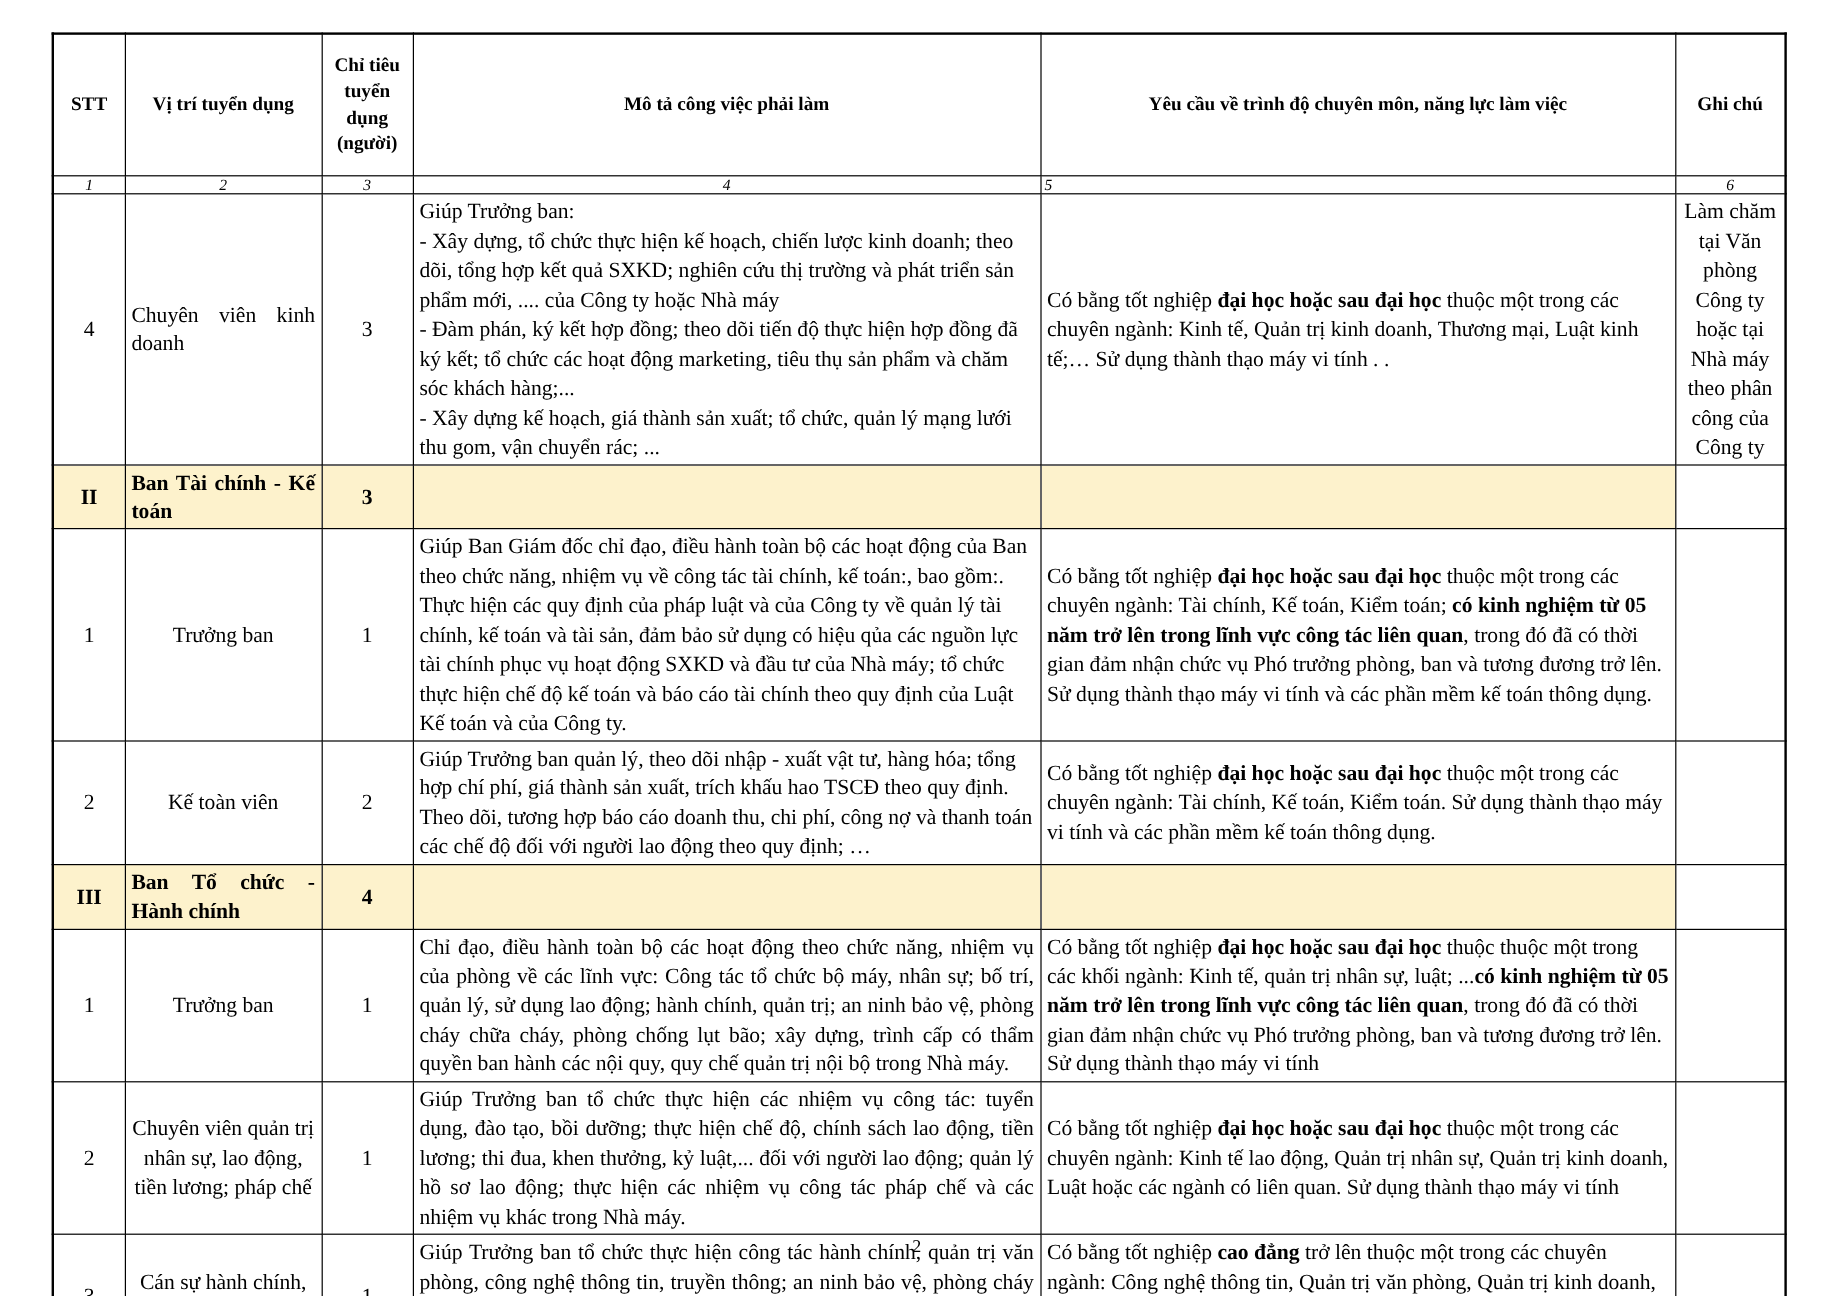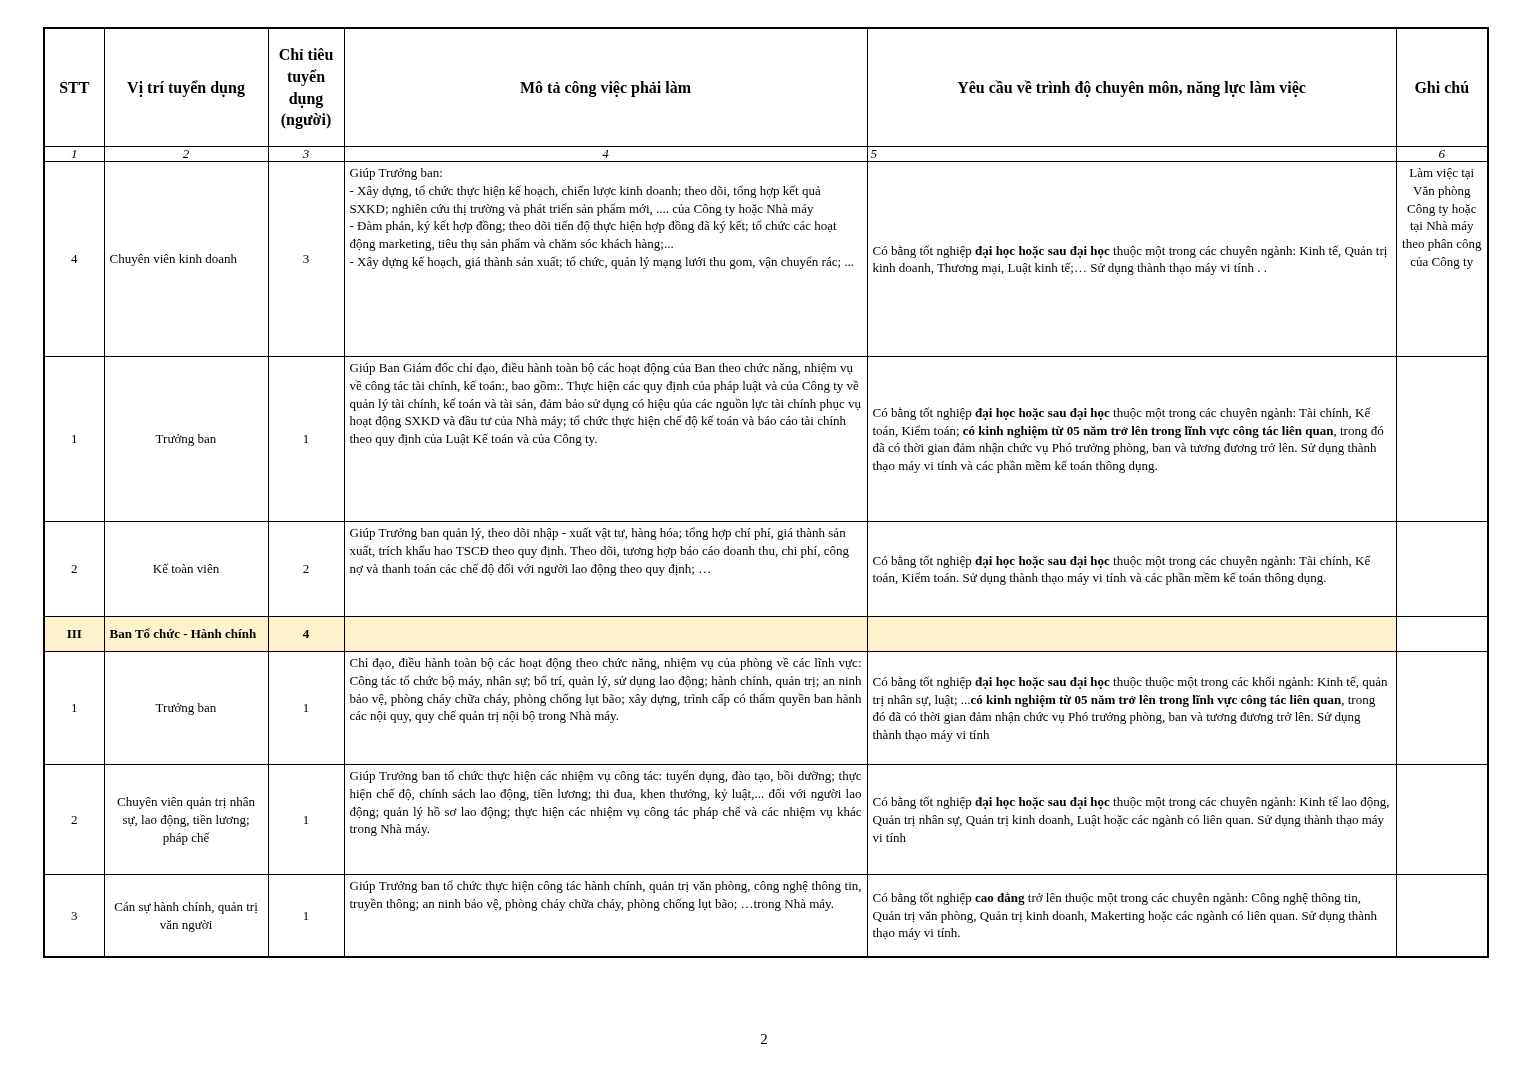--- a/index.html
+++ b/index.html
@@ -13,21 +13,21 @@
   table.doc {
     position: absolute; left: 43px; top: 27px;
     width: 1444px;
     border-collapse: collapse;
     table-layout: fixed;
     border: 2px solid #000;
   }
   table.doc td, table.doc th {
     border: 1px solid #000;
     padding: 2px 5px;
-    font-size: 13px;
+    font-size: 18px;
     line-height: 1.36;
     overflow: hidden;
   }
   col.w-stt   { width: 60px; }
   col.w-pos   { width: 164px; }
   col.w-quota { width: 76px; }
   col.w-desc  { width: 523px; }
   col.w-req   { width: 529px; }
   col.w-note  { width: 92px; }
 
@@ -109,23 +109,31 @@
 
     <tr style="height:195px">
       <td class="c-stt">4</td>
       <td class="c-pos just">Chuyên viên kinh doanh</td>
       <td class="c-quota">3</td>
       <td class="c-desc">Giúp Trưởng ban:
  - Xây dựng, tổ chức thực hiện kế hoạch, chiến lược kinh doanh; theo dõi, tổng hợp kết quả SXKD; nghiên cứu thị trường và phát triển sản phẩm mới, .... của Công ty hoặc Nhà máy
 - Đàm phán, ký kết hợp đồng; theo dõi tiến độ thực hiện hợp đồng đã ký kết; tổ chức các hoạt động marketing, tiêu thụ sản phẩm và chăm sóc khách hàng;...
 - Xây dựng kế hoạch, giá thành sản xuất; tổ chức, quản lý mạng lưới thu gom, vận chuyển rác; ...</td>
       <td class="c-req"><span>Có bằng tốt nghiệp  </span><span style="font-weight: bold;">đại học hoặc sau đại học</span><span> thuộc một trong các chuyên ngành: Kinh tế, Quản trị kinh doanh, Thương mại, Luật kinh tế;… Sử dụng thành thạo máy vi tính . .</span></td>
-      <td class="c-note">Làm việc tại Văn phòng Công ty hoặc tại Nhà máy theo phân công của Công ty</td>
+      <td class="c-note">Làm chăm tại Văn phòng Công ty hoặc tại Nhà máy theo phân công của Công ty</td>
     </tr>
 
+    <tr class="section" style="height:48px">
+      <td class="c-stt">II</td>
+      <td class="c-pos">Ban Tài chính - Kế toán</td>
+      <td class="c-quota">3</td>
+      <td class="c-desc"></td>
+      <td class="c-req"></td>
+      <td class="c-note"></td>
+    </tr>
 
     <tr style="height:165px">
       <td class="c-stt">1</td>
       <td class="c-pos">Trưởng ban</td>
       <td class="c-quota">1</td>
       <td class="c-desc">Giúp Ban Giám đốc chỉ đạo, điều hành toàn bộ các hoạt động của Ban theo chức năng, nhiệm vụ về công tác tài chính, kế toán:, bao gồm:. Thực hiện các quy định của pháp luật và của Công ty về quản lý tài chính, kế toán và tài sản, đảm bảo sử dụng có hiệu qủa các nguồn lực tài chính phục vụ hoạt động SXKD và đầu tư của Nhà máy; tổ chức thực hiện chế độ kế toán và báo cáo tài chính theo quy định của Luật Kế toán và của Công ty.</td>
       <td class="c-req"><span>Có bằng tốt nghiệp </span><span style="font-weight: bold;">đại học hoặc sau đại học</span><span> thuộc một trong các chuyên ngành: Tài chính, Kế toán, Kiểm toán; </span><span style="font-weight: bold;">có kinh nghiệm từ 05 năm trở lên trong lĩnh vực công tác liên quan</span><span>, trong đó đã có thời gian đảm nhận chức vụ Phó trưởng phòng, ban và tương đương trở lên. Sử dụng thành thạo máy vi tính và các phần mềm kế toán thông dụng.</span></td>
       <td class="c-note"></td>
     </tr>
 

